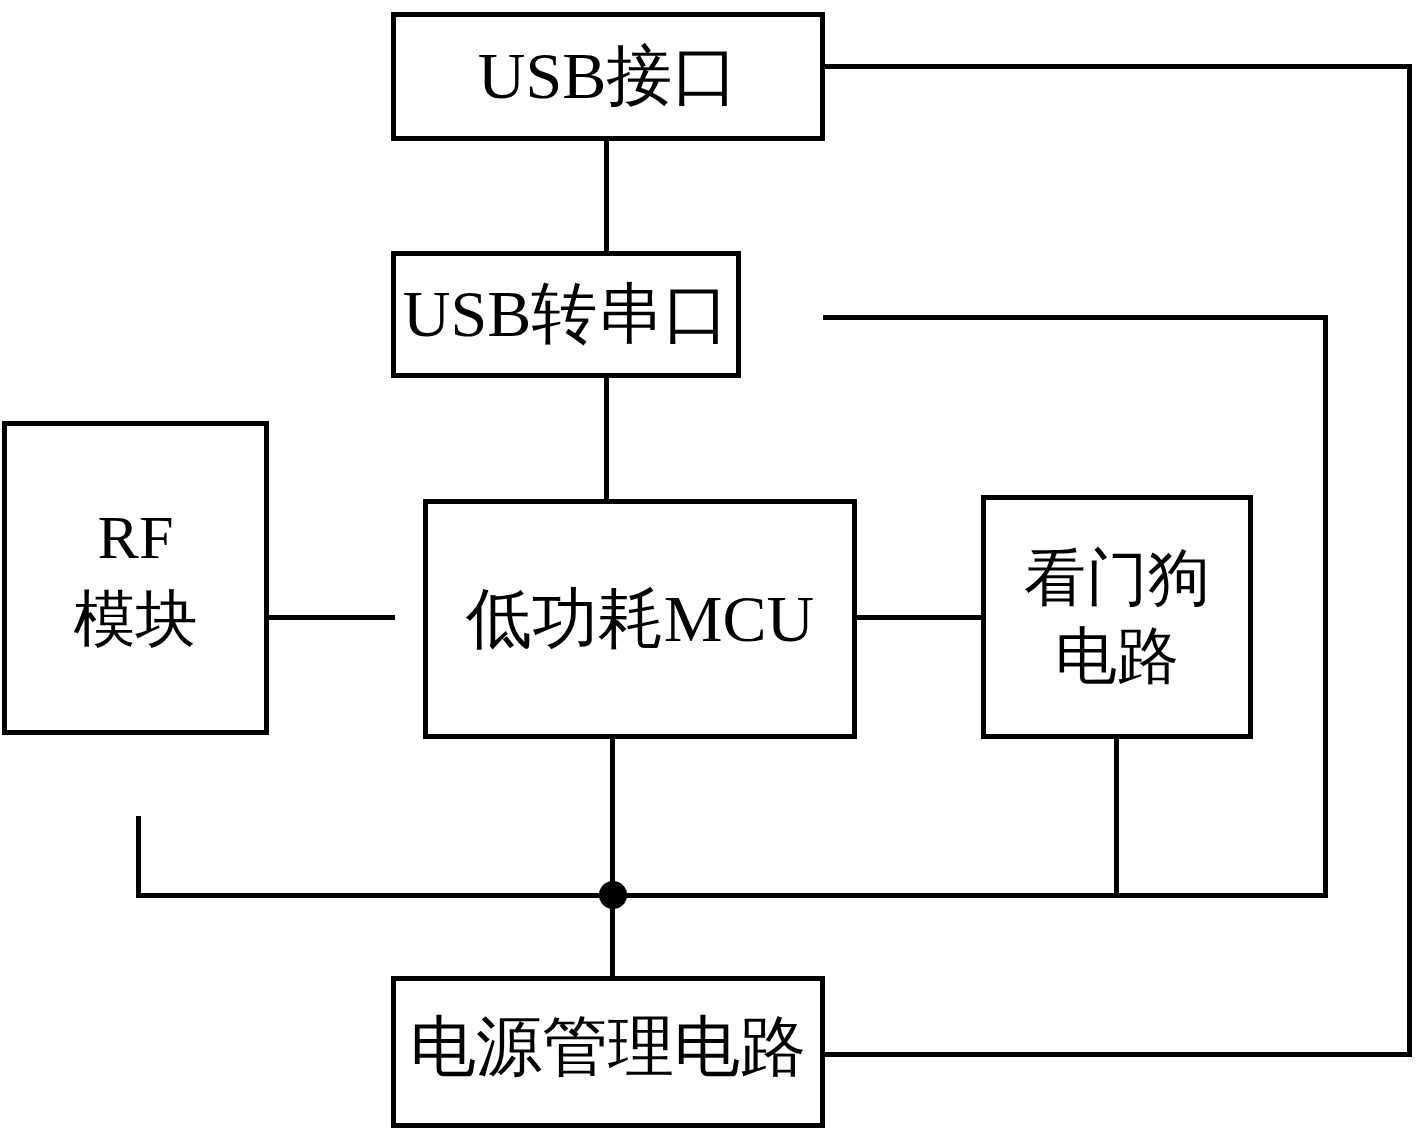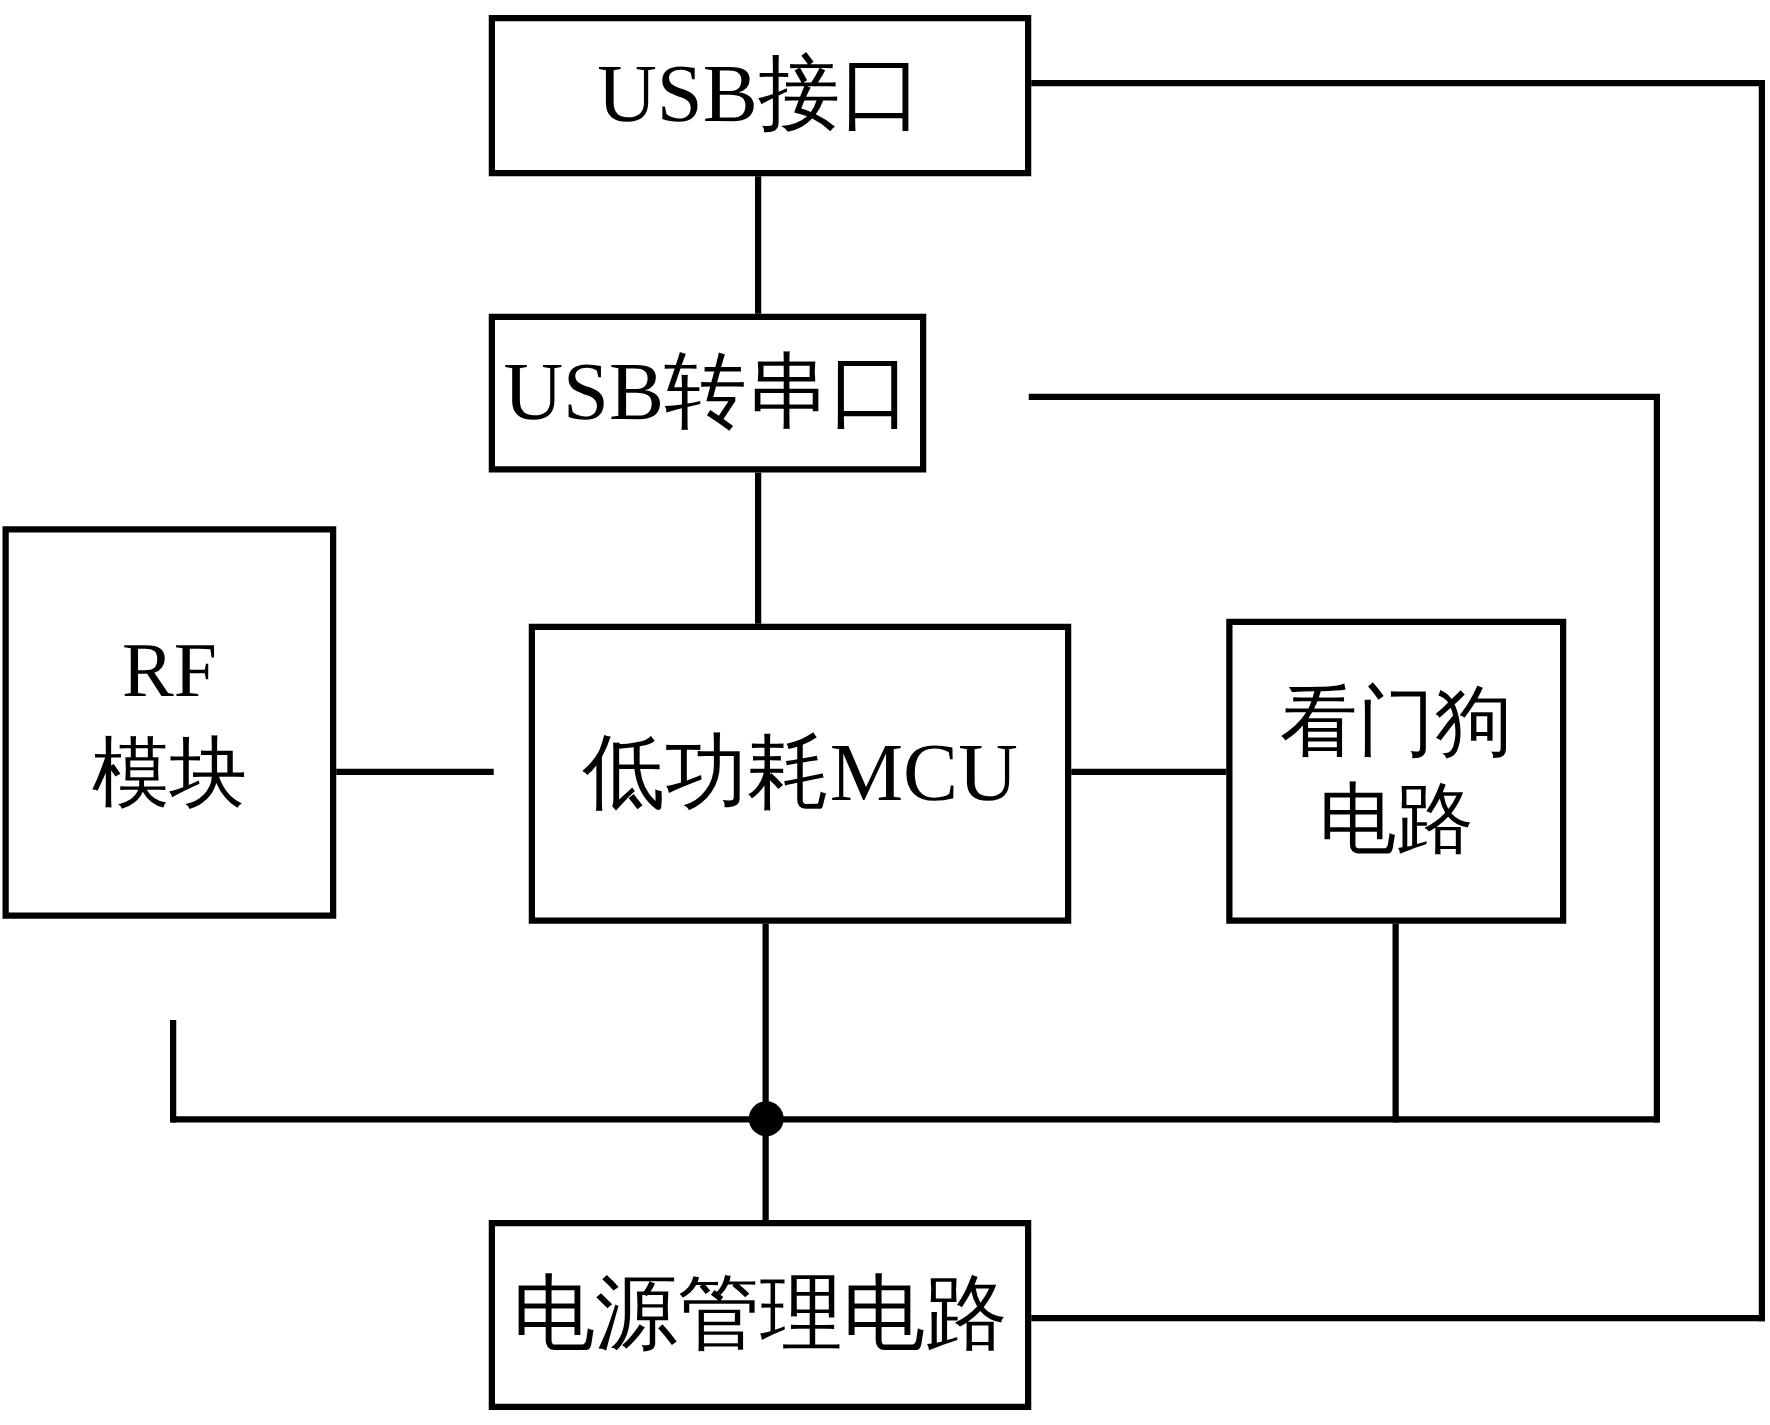--- a/index.html
+++ b/index.html
@@ -20,21 +20,21 @@
   .wd-line { line-height:78px; }
   .line { position:absolute; background:#000; z-index:1; }
   .dot { position:absolute; width:28px; height:28px; border-radius:50%; background:#000; z-index:3; }
 
   
   #box-usb-port   { left:391px; top:12px;   width:434px; height:129px; }
   #box-usb-serial { left:391px; top:251px; width:350px; height:127px; }
   #box-mcu        { left:391px; top:499px; width:434px; height:240px;margin-left:32px; }
   #box-rf         { left:2px;   top:421px; width:267px; height:314px; }
   #box-watchdog   { left:981px; top:495px; width:272px; height:244px; }
-  #box-power      { left:391px; top:976px; width:434px; height:152px; }
+  #box-power      { left:391px; top:976px; width:434px; height:152px;font-family:Liberation Mono, monospace; }
 </style>
 </head>
 <body>
 
 <div class="canvas">
 
   <div class="line" style="left:604px; top:128px;  width:5px;    height:126px;"></div>
   <div class="line" style="left:604px; top:375px;  width:5px;    height:127px;"></div>
   <div class="line" style="left:266px; top:615px;  width:129px;  height:5px;"></div>
   <div class="line" style="left:823px; top:615px;  width:162px;  height:5px;"></div>

